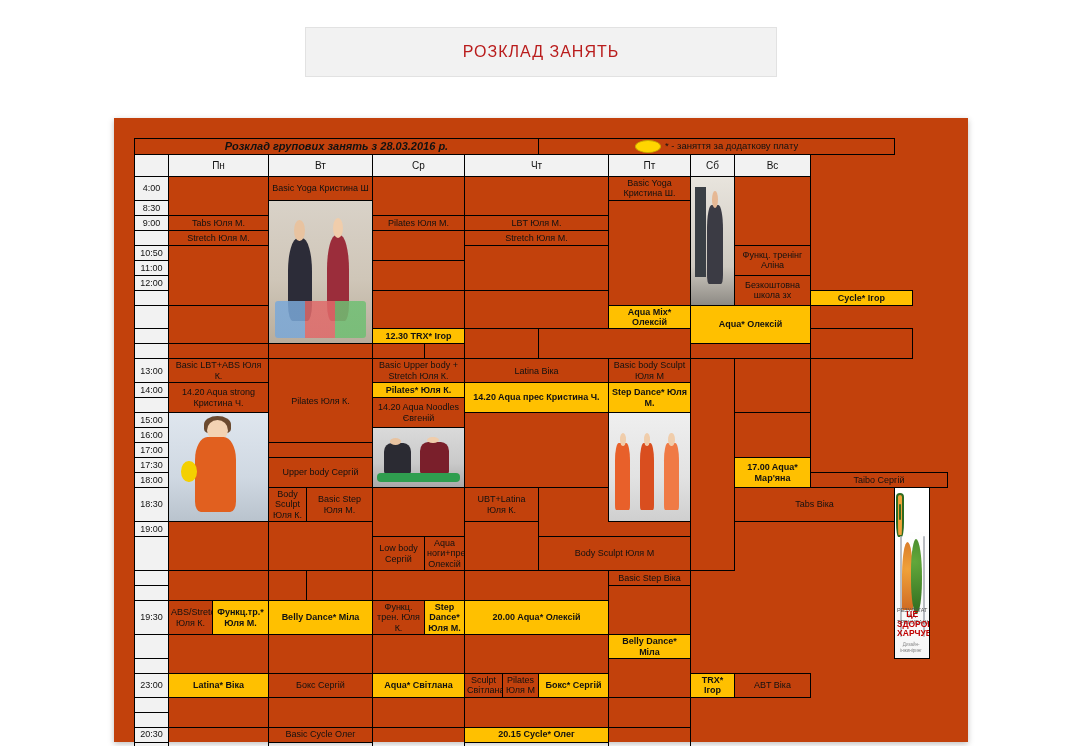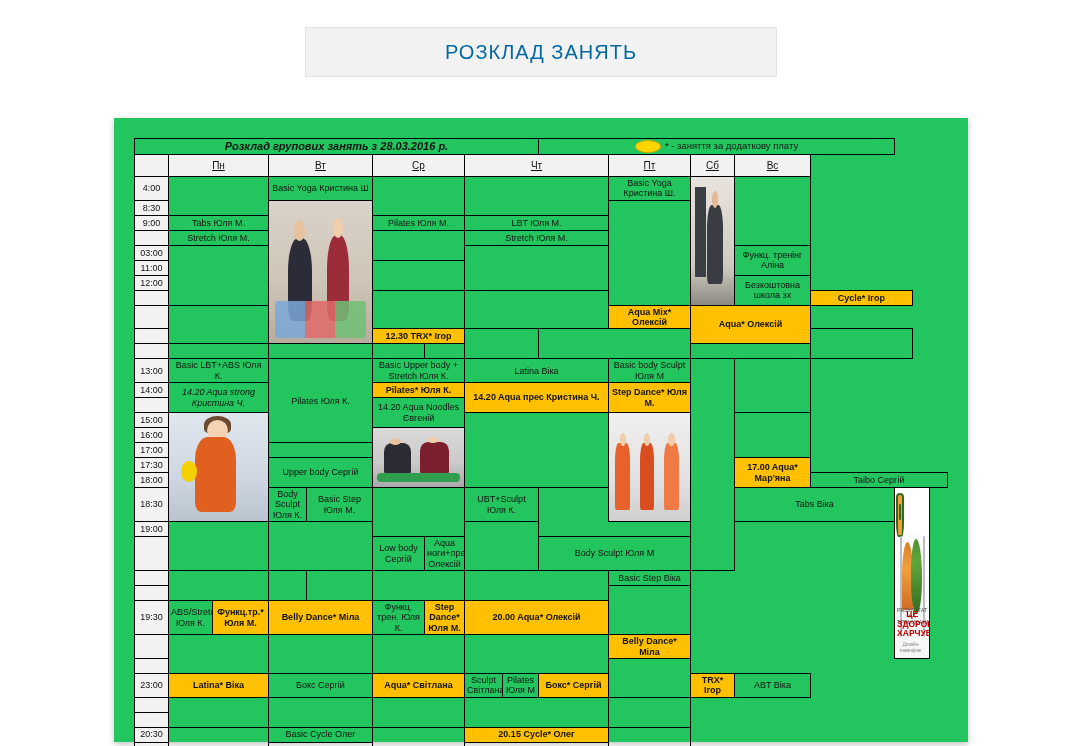--- a/index.html
+++ b/index.html
@@ -14,30 +14,30 @@
   
   .banner {
     position: absolute;
     left: 305px; top: 27px;
     width: 472px; height: 50px;
     background: #f2f2f2;
     border: 1px solid #e2e2e2;
     display: flex; align-items: center; justify-content: center;
   }
   .banner-text {
-    font-size: 20px; letter-spacing: 1px; color: #0369a1;
+    font-size: 16px; letter-spacing: 1px; color: #b91c1c;
     font-family: "Liberation Sans", sans-serif;
   }
 
   
   .page-card {
     position: absolute;
     left: 114px; top: 118px;
     width: 854px; height: 624px;
-    background: #22c55e;
+    background: #c2410c;
     box-shadow: 0 2px 6px rgba(0,0,0,0.25);
   }
 
   
   .sched {
     position: absolute;
     left: 20px; top: 20px;
     width: 814px;
     border-collapse: collapse;
     table-layout: fixed;
@@ -48,36 +48,35 @@
     border: 1px solid #000;
     padding: 1px 2px;
     vertical-align: middle;
     text-align: center;
     line-height: 1.15;
     height: 15px;
     overflow: hidden;
   }
   .hdr-row td {
     height: 22px;
-    text-decoration: underline;
   }
   .title-cell {
     font-style: italic; font-weight: bold; font-size: 11px;
     text-align: left; padding-left: 10px;
   }
   .legend-cell { position: relative; font-size: 9.5px; text-align: left; padding-left: 6px; }
   .legend-oval {
     display: inline-block; width: 26px; height: 13px;
     background: #ffd500; border: 1px solid #caa900; border-radius: 50%;
     vertical-align: middle; margin-right: 4px;
   }
   .dayhdr { background:#f2f2f2; font-size: 10px; height: 17px; }
   .timecell { background:#f2f2f2; font-size: 9px; width: 34px; }
   .yellow { background: #ffc000; font-weight: bold; }
-  .ital { font-style: italic; }
+  .ital { }
 
   
   .photo { padding: 0 !important; position: relative; overflow: hidden; }
   .photo .ph { position:absolute; inset:0; }
 
   
   .ph-yoga { background: linear-gradient(180deg,#d9d2c8 0%, #cfc6b8 55%, #b9ad9c 100%); }
   .ph-yoga::after{
     content:""; position:absolute; left:6%; bottom:4%; width:88%; height:26%;
     background: linear-gradient(90deg,#7aa8d8 0%,#7aa8d8 33%,#e06a6a 33%,#e06a6a 66%,#6fbf73 66%,#6fbf73 100%);
@@ -209,21 +208,21 @@
       </tr>
 
       <tr>
         <td class="timecell"></td>
         <td colspan="2">Stretch Юля М.</td>
         <td colspan="2" rowspan="2"></td>
         <td colspan="4">Stretch Юля М.</td>
       </tr>
 
       <tr>
-        <td class="timecell">03:00</td>
+        <td class="timecell">10:50</td>
         <td colspan="2" rowspan="4"></td>
         <td colspan="4" rowspan="3"></td>
         <td rowspan="2">Функц. тренінг Аліна</td>
       </tr>
 
       <tr>
         <td class="timecell">11:00</td>
         <td colspan="2" rowspan="2"></td>
       </tr>
 
@@ -331,21 +330,21 @@
       <tr>
         <td class="timecell">18:00</td>
         <td colspan="4">Taibo Сергій</td>
       </tr>
 
       <tr>
         <td class="timecell">18:30</td>
         <td>Body Sculpt Юля К.</td>
         <td>Basic Step Юля М.</td>
         <td colspan="2" rowspan="2"></td>
-        <td colspan="2">UBT+Sculpt Юля К.</td>
+        <td colspan="2">UBT+Latina Юля К.</td>
         <td colspan="4" rowspan="2"></td>
         <td colspan="2">Tabs Віка</td>
         <td rowspan="7" colspan="2" class="photo">
           <div class="ph ph-food">
             <div class="band"></div>
             <div class="badge"></div>
             <div class="txt1">БЕЗКОШТОВНА ШКОЛА ЗДОРОВОГО ХАРЧУВАННЯ</div>
             <div class="fork-l"></div>
                 <div class="fork-r"></div>
             <div class="piz"></div>

